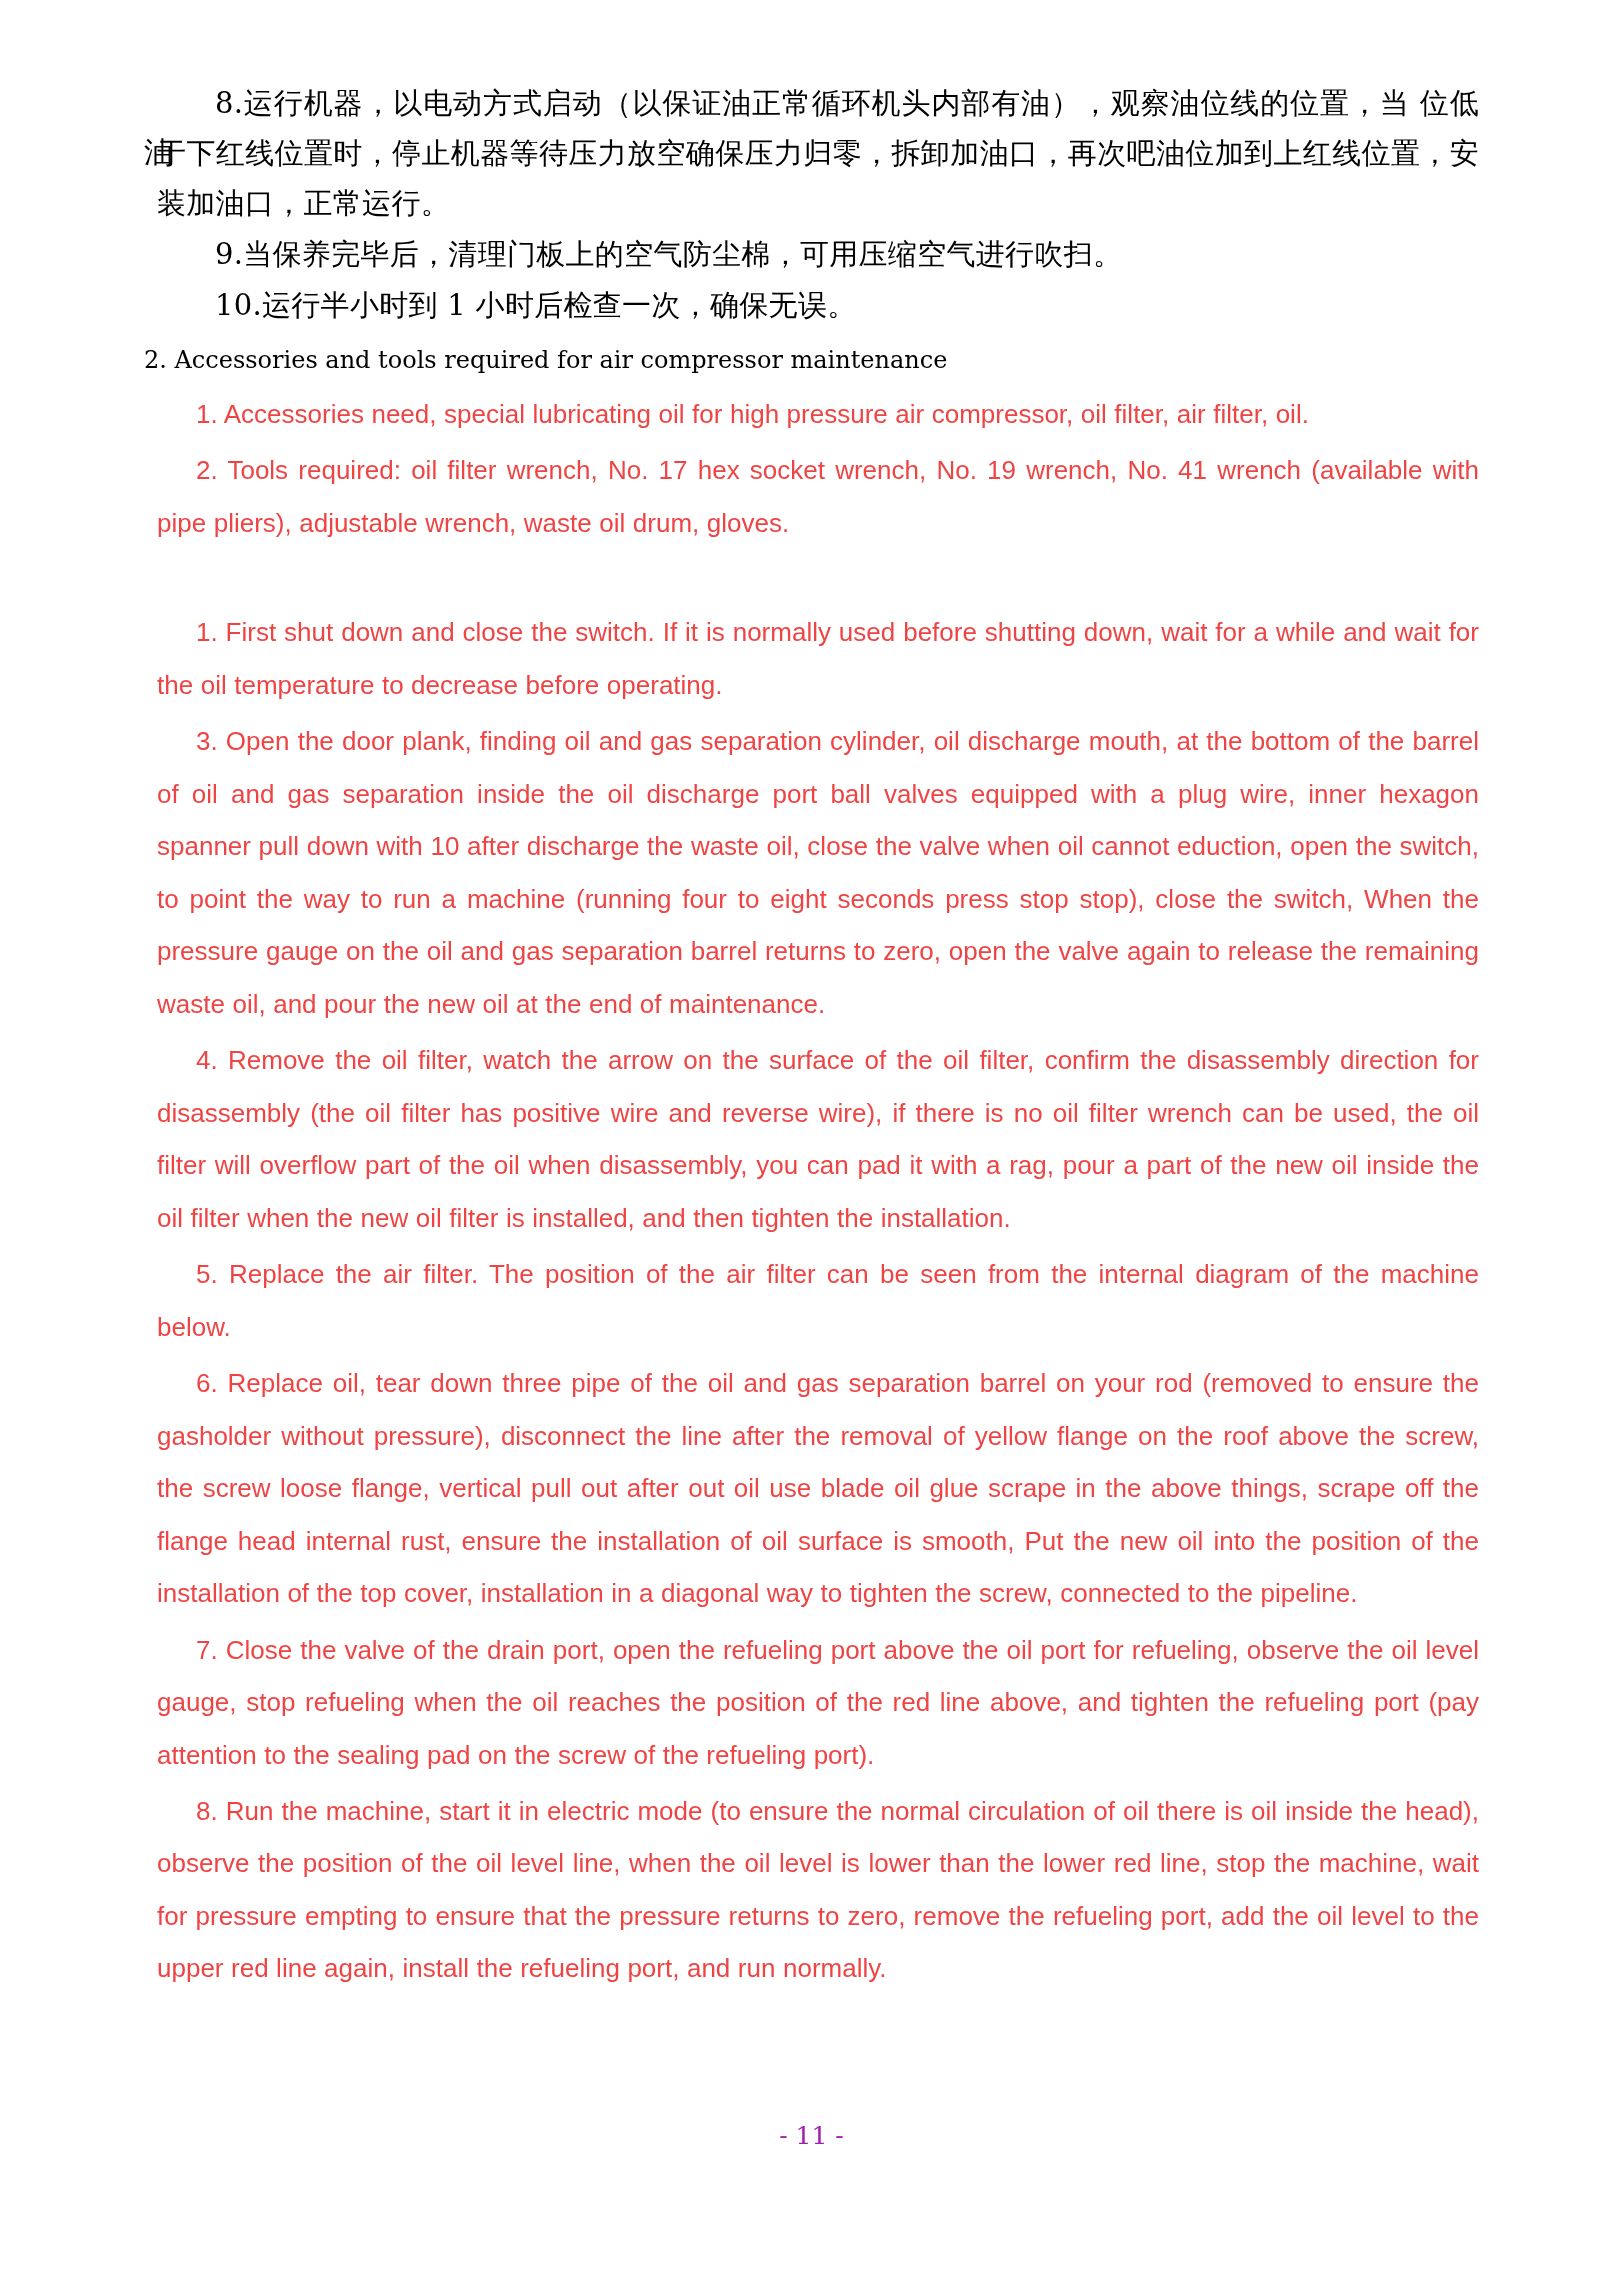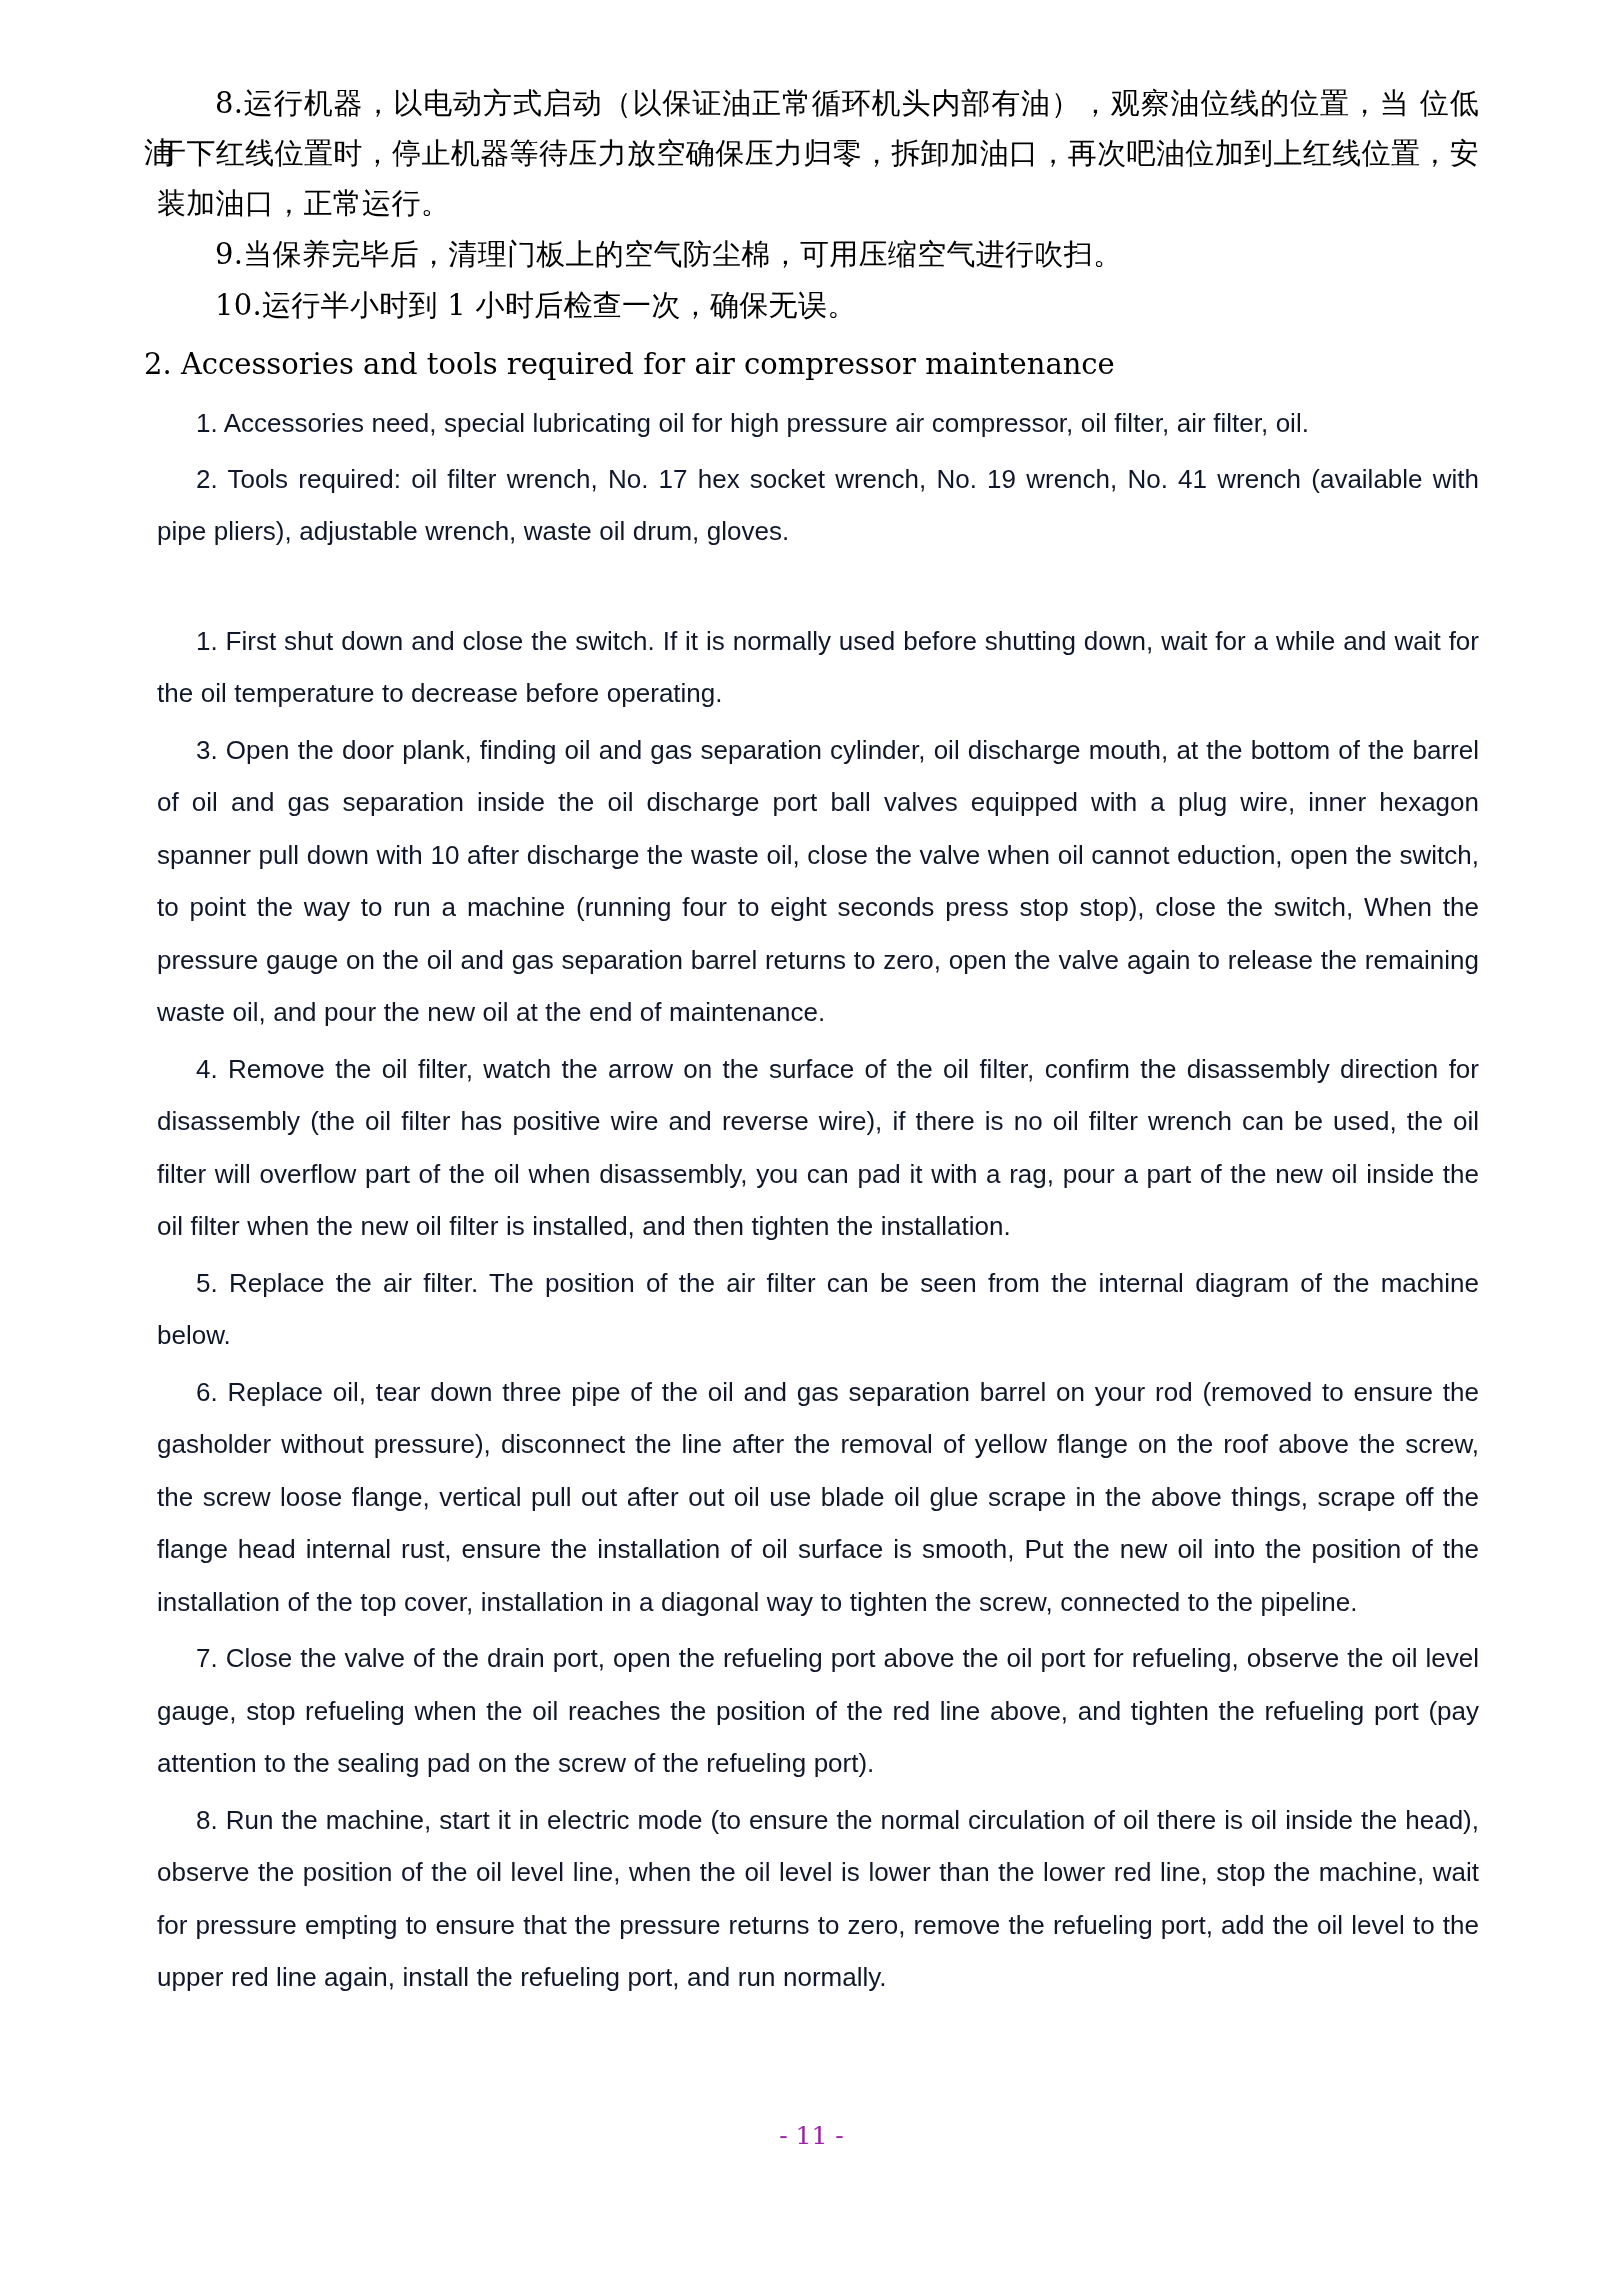--- a/index.html
+++ b/index.html
@@ -53,33 +53,33 @@
     line-height: 1.72;
   }
 
   .cjk-para.no-indent {
     text-indent: 58px;
   }
 
   
   .section-heading {
     font-family: "DejaVu Serif", "Liberation Serif", serif;
-    font-size: 29px;
+    font-size: 24px;
     line-height: 1.72;
     color: #000000;
     margin: 9.2px 0 6.5px -13px;
     text-align: left;
   }
 
   
   .en-para {
     font-family: "Liberation Sans", "DejaVu Sans", sans-serif;
     font-size: 26px;
     line-height: 2.02;
-    color: #0f172a;
+    color: #ef4444;
     text-align: justify;
     margin: 0 0 3.9px 0;
     text-indent: 39px;
     word-spacing: 0.3px;
   }
 
   .en-para.sub-heading {
     text-align: left;
   }
 

